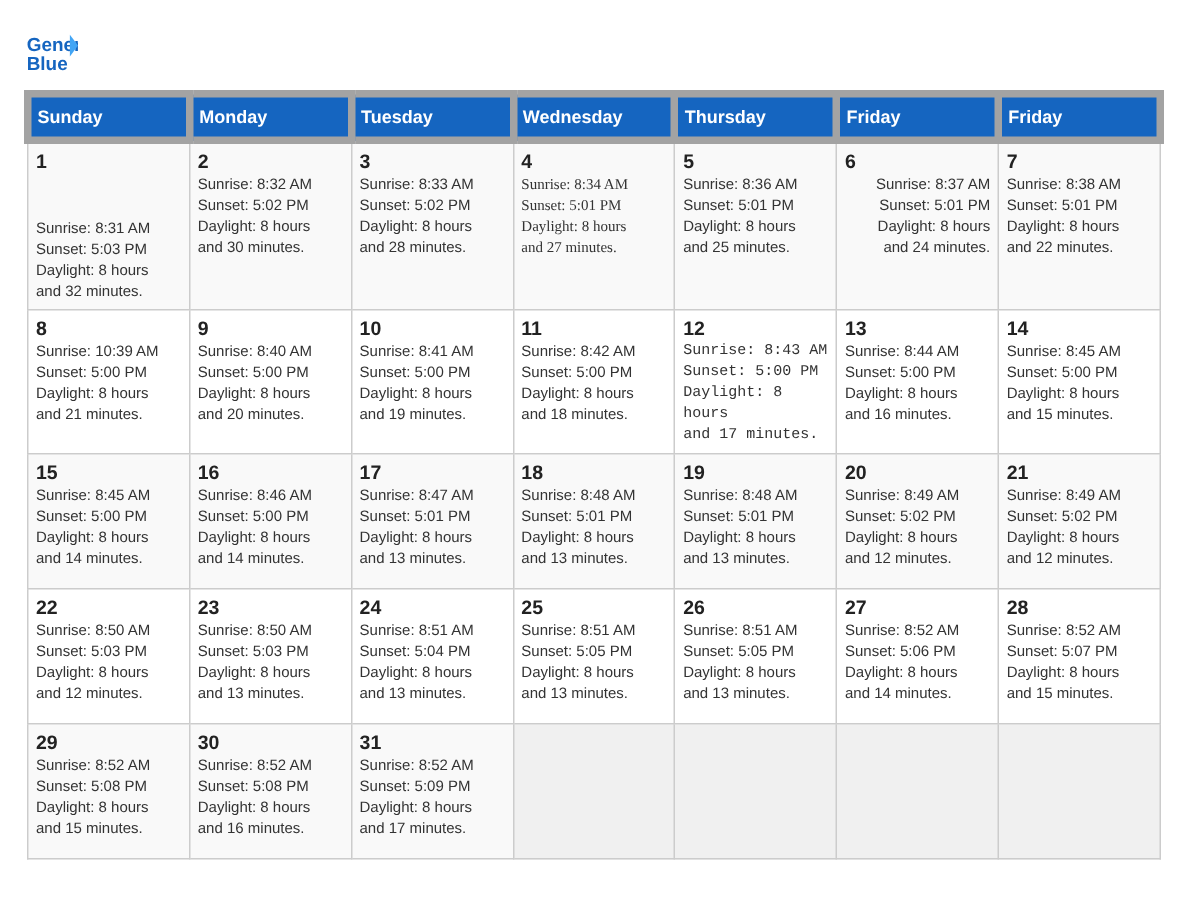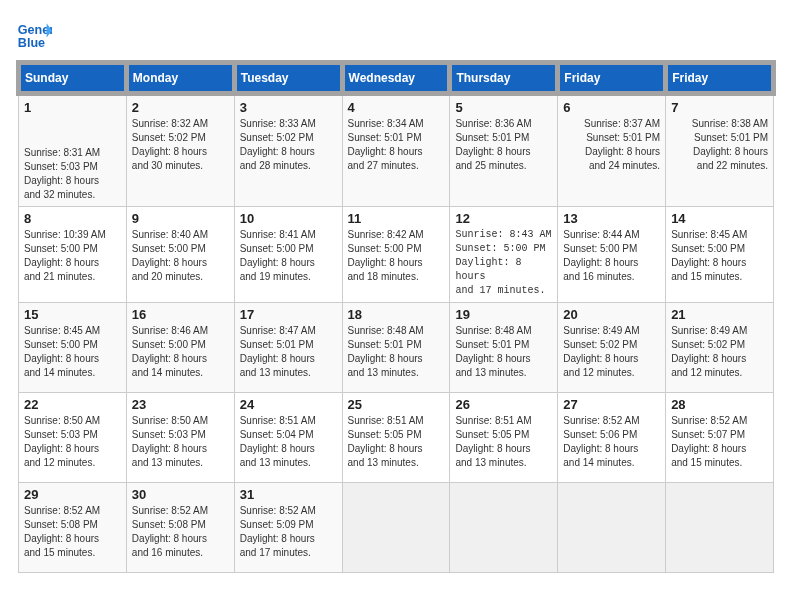--- a/index.html
+++ b/index.html
@@ -126,42 +126,42 @@
         </td>
         <td>
           <span class="day-num">3</span>
           <div class="day-info" style="white-space: pre-line;">Sunrise: 8:33 AM
 Sunset: 5:02 PM
 Daylight: 8 hours
 and 28 minutes.</div>
         </td>
         <td>
           <span class="day-num">4</span>
-          <div class="day-info" style="white-space: pre-line;">Sunrise: 8:34 AM
+          <div class="day-info" style="white-space: pre-line; font-family: Liberation Serif, serif;">Sunrise: 8:34 AM
 Sunset: 5:01 PM
 Daylight: 8 hours
 and 27 minutes.</div>
         </td>
         <td>
           <span class="day-num">5</span>
           <div class="day-info" style="white-space: pre-line;">Sunrise: 8:36 AM
 Sunset: 5:01 PM
 Daylight: 8 hours
 and 25 minutes.</div>
         </td>
         <td>
           <span class="day-num">6</span>
           <div class="day-info" style="white-space: pre-line; text-align: right;">Sunrise: 8:37 AM
 Sunset: 5:01 PM
 Daylight: 8 hours
 and 24 minutes.</div>
         </td>
         <td>
           <span class="day-num">7</span>
-          <div class="day-info" style="white-space: pre-line; text-align: right;">Sunrise: 8:38 AM
+          <div class="day-info" style="white-space: pre-line;">Sunrise: 8:38 AM
 Sunset: 5:01 PM
 Daylight: 8 hours
 and 22 minutes.</div>
         </td>
       </tr>
       <tr>
         <td>
           <span class="day-num">8</span>
           <div class="day-info" style="white-space: pre-line;">Sunrise: 10:39 AM
 Sunset: 5:00 PM

